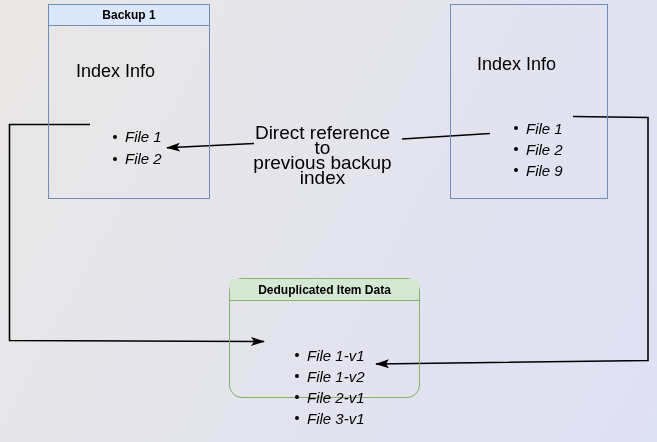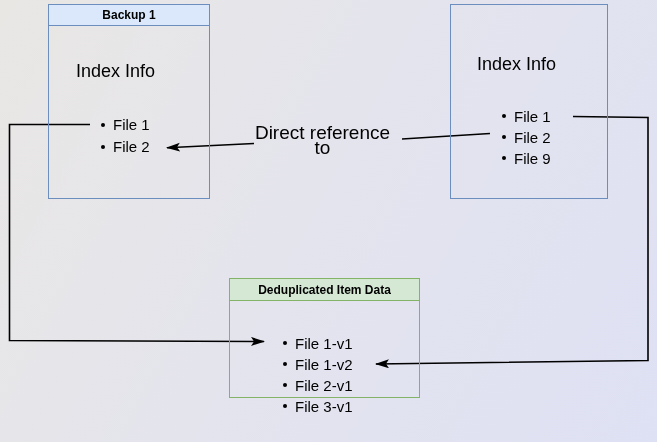--- a/index.html
+++ b/index.html
@@ -45,25 +45,26 @@
   .node.blue  .node-header { background: #dbe8fc; border-bottom: 1.5px solid #6c8ebf; }
   .node.green .node-header { background: #d5e8d4; border-bottom: 1.5px solid #82b366; height: 22px; }
   .body-label {
     position: absolute;
     font-size: 18px;
     color: #000;
     white-space: nowrap;
   }
   ul.file-list {
     position: absolute;
-    margin: 0;
+    margin: 12px;
     padding: 0;
     list-style: none;
     font-size: 15px;
     color: #000;
+    font-style: italic;
   }
   ul.file-list li {
     position: relative;
     padding-left: 12px;
     white-space: nowrap;
   }
   ul.file-list li::before {
     content: "";
     position: absolute;
     left: 0;
@@ -118,27 +119,28 @@
 
   <div class="node blue" id="backup2" style="left:450px; top:4px; width:158px; height:195px;">
     <div class="body-label" style="left:26px; top:49px;">Index Info</div>
     <ul class="file-list" style="left:51px; top:101px;">
         <li>File 1</li>
         <li>File 2</li>
         <li>File 9</li>
       </ul>
   </div>
 
-  <div class="node green" id="dedup" style="left:229px; top:278px; width:191px; height:120px;">
+  <div class="node green" id="dedup" style="left:229px; top:278px; width:191px; height:120px;border-radius:13px;">
     <div class="node-header">Deduplicated Item Data</div>
     <ul class="file-list" style="left:53px; top:54px;">
         <li>File 1-v1</li>
         <li>File 1-v2</li>
         <li>File 2-v1</li>
         <li>File 3-v1</li>
       </ul>
   </div>
 
   <div class="annotation">
     <div>Direct reference to</div>
+    <div>previous backup index</div>
   </div>
 
 </div>
 
 </body></html>

